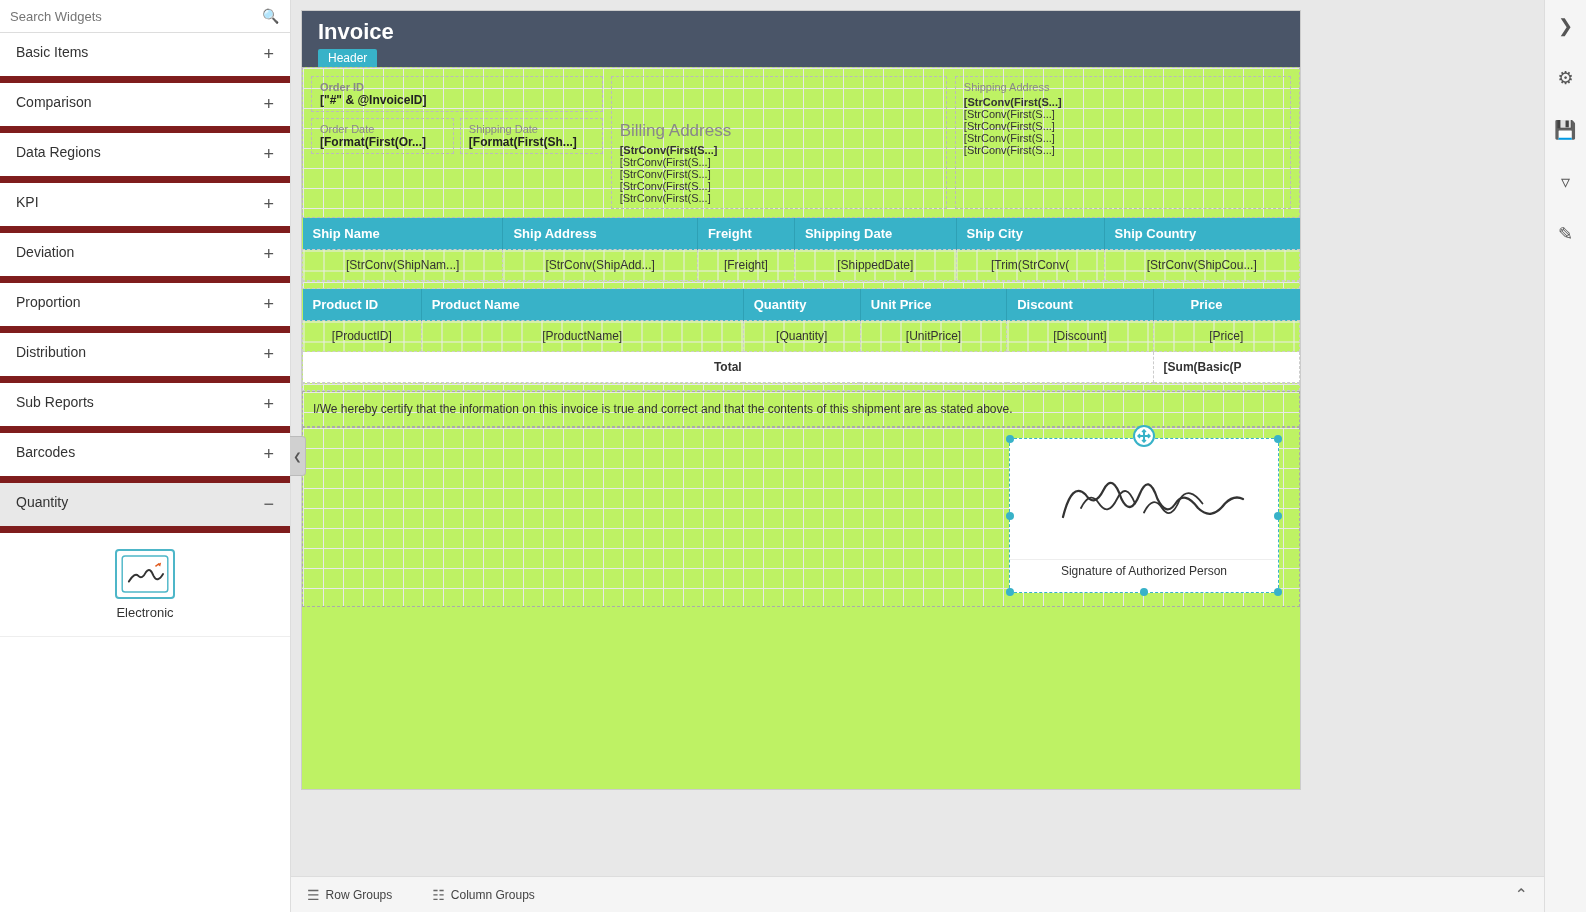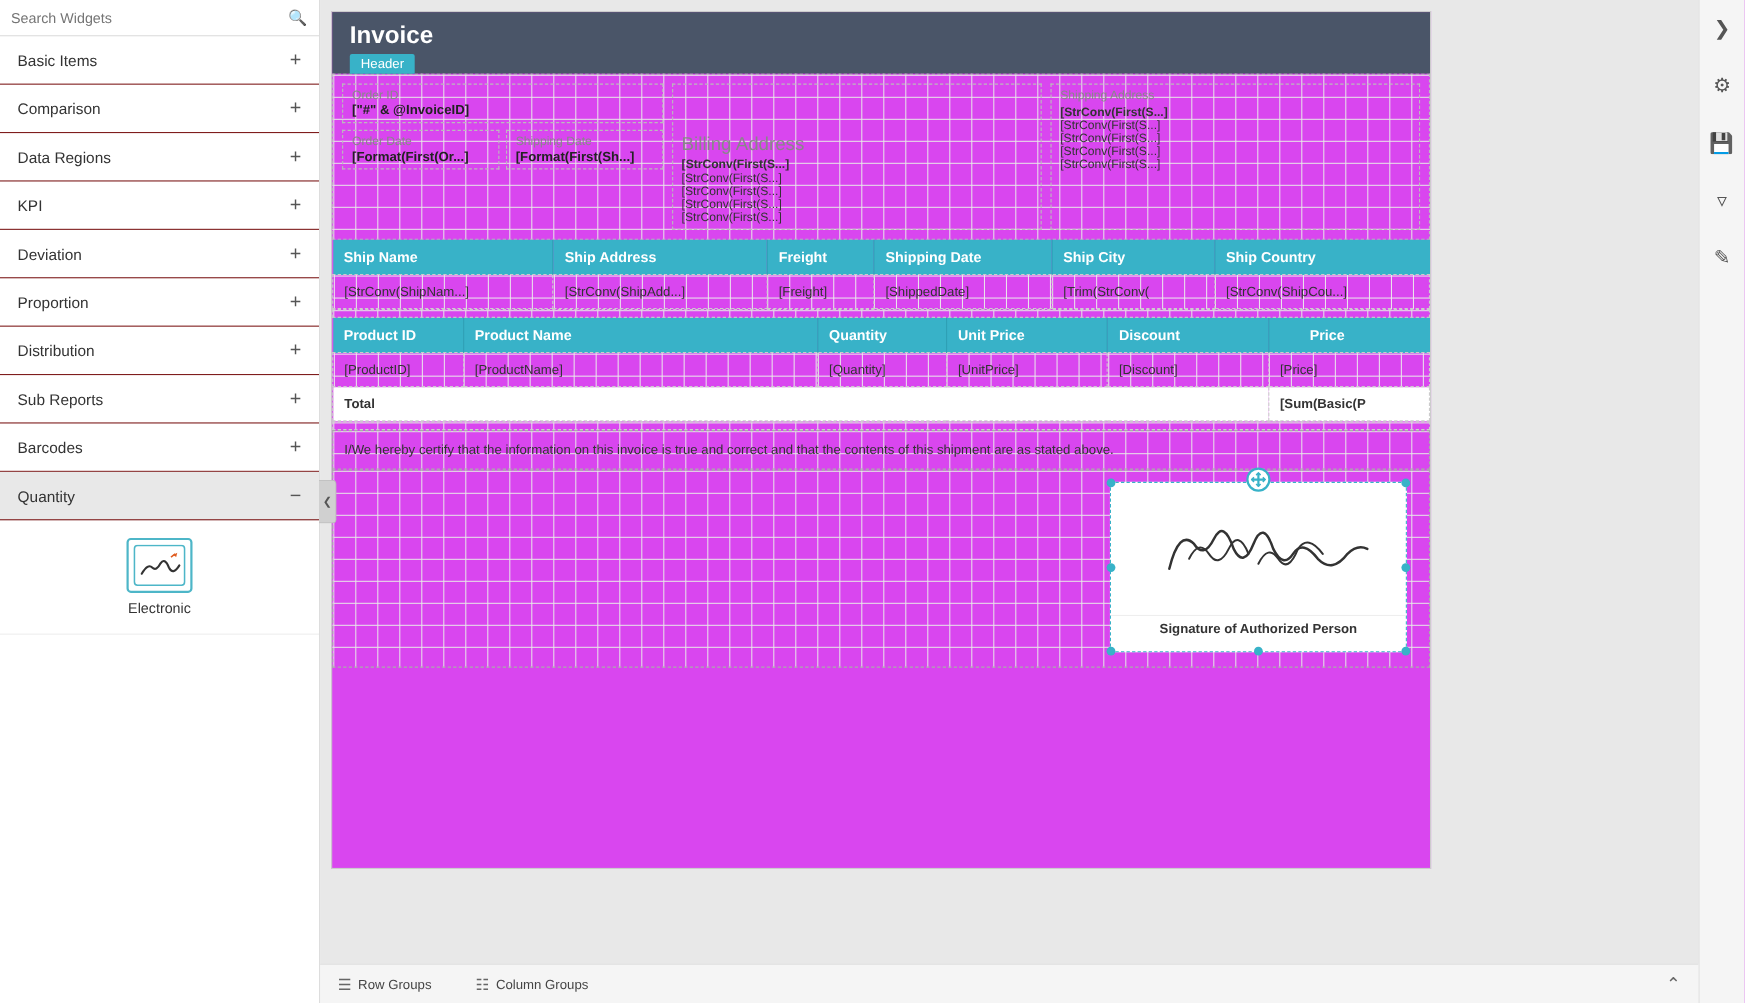--- a/index.html
+++ b/index.html
@@ -26,24 +26,24 @@
       border: none;
       outline: none;
       font-size: 13px;
       color: #333;
       background: transparent;
     }
     .search-icon { color: #888; font-size: 14px; }
     .sidebar-items { flex: 1; overflow-y: auto; }
     .sidebar-item {
       display: flex;
-      align-items: center;
+      align-items: flex-start;
       justify-content: space-between;
       padding: 11px 16px;
-      border-bottom: 1px solid #7f1d1d;
+      border-bottom: 7px solid #7f1d1d;
       cursor: pointer;
       font-size: 14px;
       color: #333;
     }
     .sidebar-item.active { background: #e8e8e8; font-weight: 500; }
     .sidebar-item .plus { font-size: 18px; color: #555; font-weight: 300; }
     .sidebar-item .minus { font-size: 18px; color: #555; font-weight: 300; }
 
     
     .signature-widget {
@@ -79,21 +79,21 @@
     }
 
     
     .canvas-wrapper {
       flex: 1;
       overflow: auto;
       padding: 10px;
       position: relative;
     }
     .canvas {
-      background: #d946ef;
+      background: #bef264;
       border: 1px solid #ccc;
       width: 1000px;
       min-height: 780px;
       position: relative;
     }
 
     
     .invoice-header-band {
       background: #4a5568;
       padding: 8px 16px 0 16px;
@@ -126,20 +126,21 @@
       color: #fff;
       padding: 8px 10px;
       text-align: left;
       font-size: 13px;
       font-weight: 600;
       border-right: 1px solid #2ea0b5;
     }
     .report-table th:last-child { border-right: none; }
     .report-table td {
       padding: 8px 10px;
+      text-align: center;
       font-size: 12px;
       color: #333;
       border: 1px dashed #ccc;
       background-image: linear-gradient(to right, #ebebeb 1px, transparent 1px), linear-gradient(to bottom, #ebebeb 1px, transparent 1px);
       background-size: 20px 20px;
     }
     .report-table .total-row td {
       background: #fff;
       border: 1px dashed #ccc;
       font-weight: bold;
@@ -167,21 +168,20 @@
       background-size: 20px 20px;
     }
     .signature-box {
       position: absolute;
       right: 20px;
       top: 10px;
       width: 270px;
       height: 155px;
       border: 1.5px dashed #38b2c8;
       background: #fff;
-      font-weight: bold;
     }
     .sig-move-handle {
       position: absolute;
       top: -14px;
       left: 50%;
       transform: translateX(-50%);
       width: 22px;
       height: 22px;
       border: 2px solid #38b2c8;
       border-radius: 50%;
@@ -348,21 +348,21 @@
 
       <div class="invoice-header-band">
         <div class="invoice-title">Invoice</div>
         <div class="header-badge">Header</div>
       </div>
 
       <div style="display:flex; border:1px dashed #bbb; background-image:linear-gradient(to right,#e8e8e8 1px,transparent 1px),linear-gradient(to bottom,#e8e8e8 1px,transparent 1px); background-size:20px 20px; padding:8px; gap:8px;">
 
         <div style="flex:1.1; display:flex; flex-direction:column; gap:6px;">
           <div style="border:1px dashed #bbb; padding:4px 8px;">
-            <div style="font-size:11px; color:#888;">Order ID</div>
+            <div style="font-size:11px; color:#888;font-weight:bold;">Order ID</div>
             <div style="font-size:12px; font-weight:600; color:#222;">["#" &amp; @InvoiceID]</div>
           </div>
           <div style="display:flex; gap:6px;">
             <div style="flex:1; border:1px dashed #bbb; padding:4px 8px;">
               <div style="font-size:11px; color:#888;">Order Date</div>
               <div style="font-size:12px; font-weight:600; color:#222;">[Format(First(Or...]</div>
             </div>
             <div style="flex:1; border:1px dashed #bbb; padding:4px 8px;">
               <div style="font-size:11px; color:#888;">Shipping Date</div>
               <div style="font-size:12px; font-weight:600; color:#222;">[Format(First(Sh...]</div>

